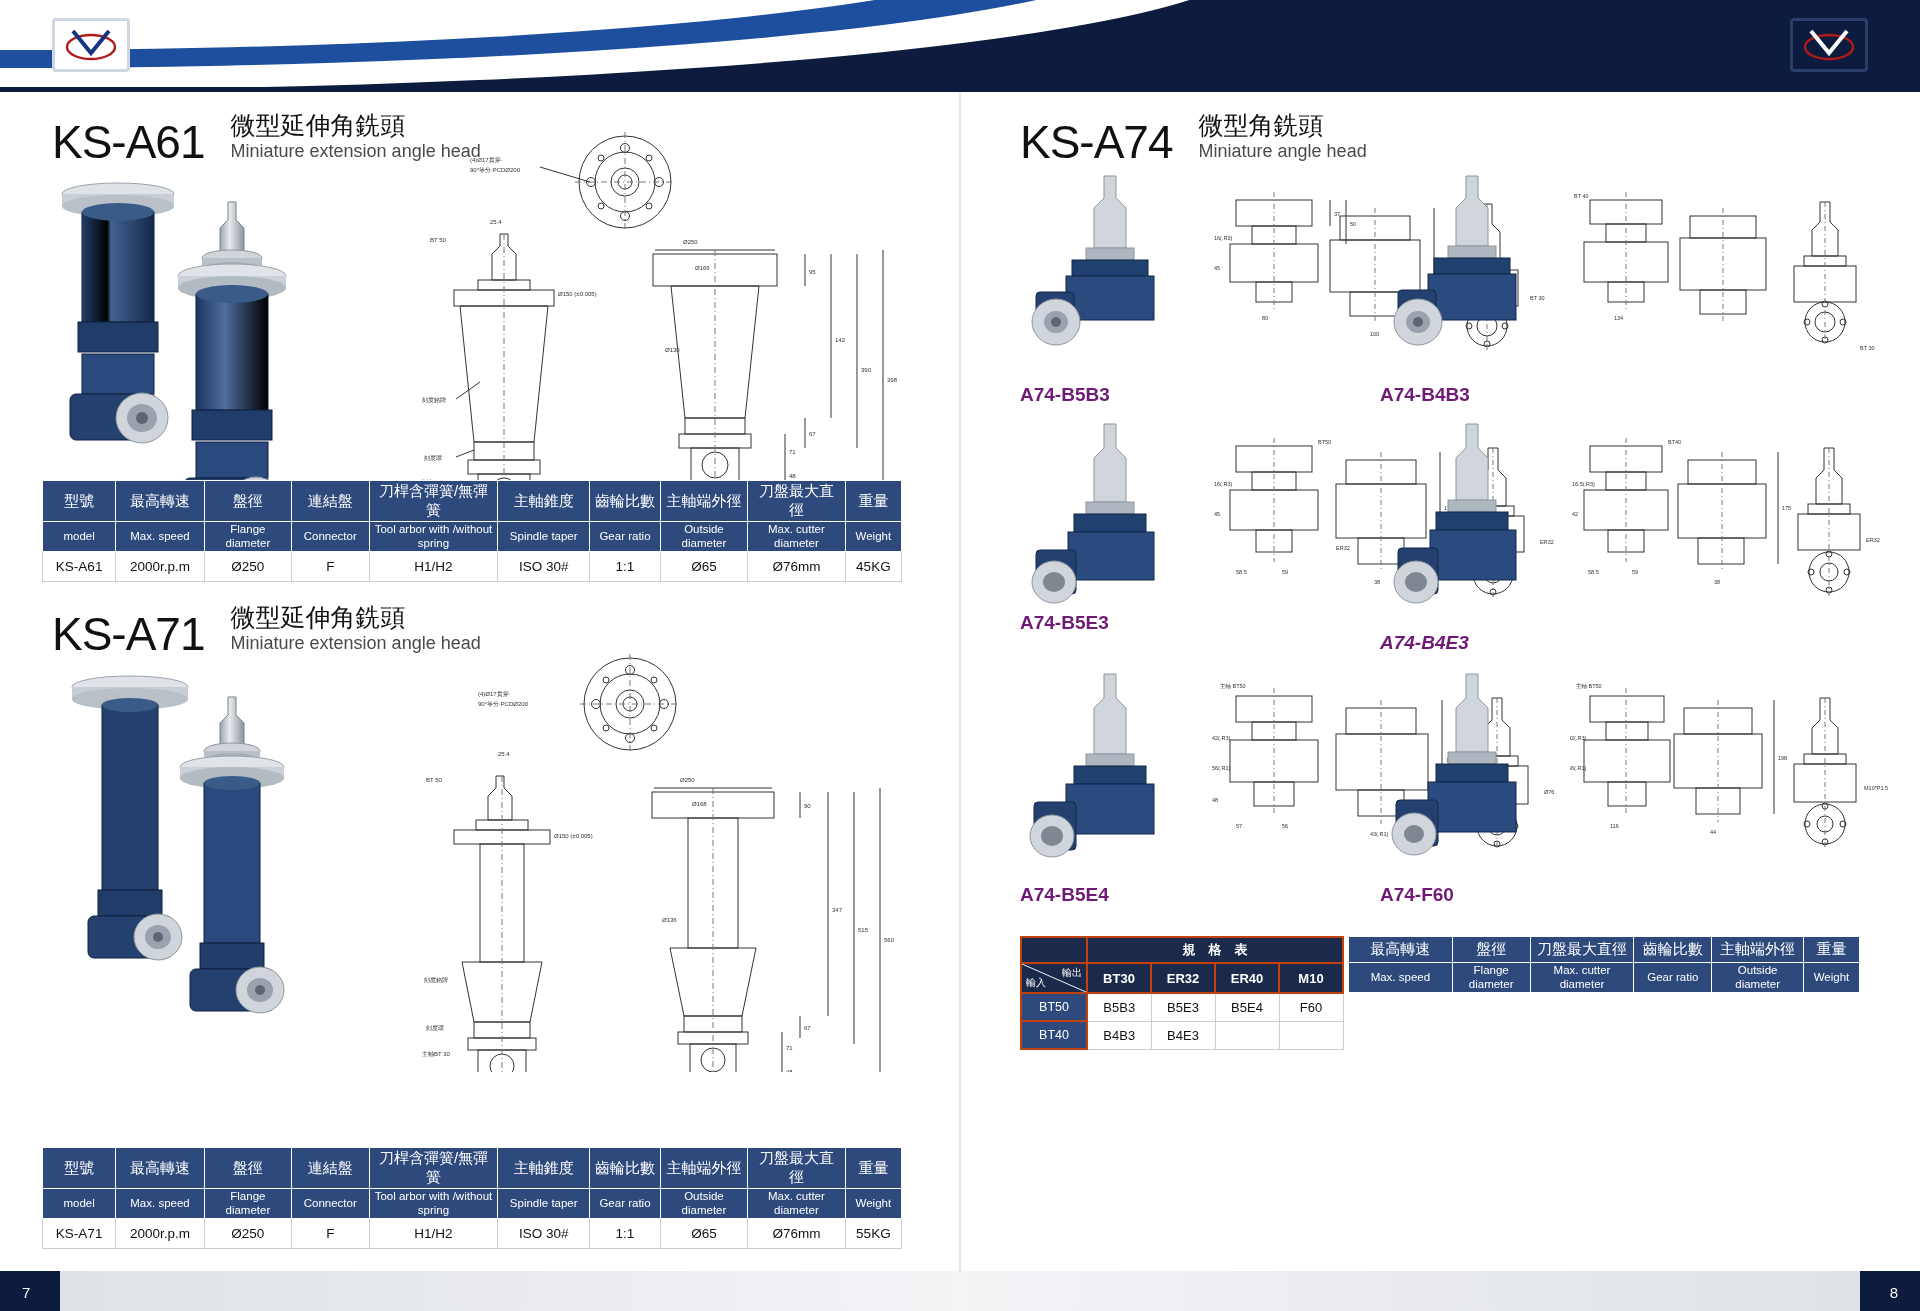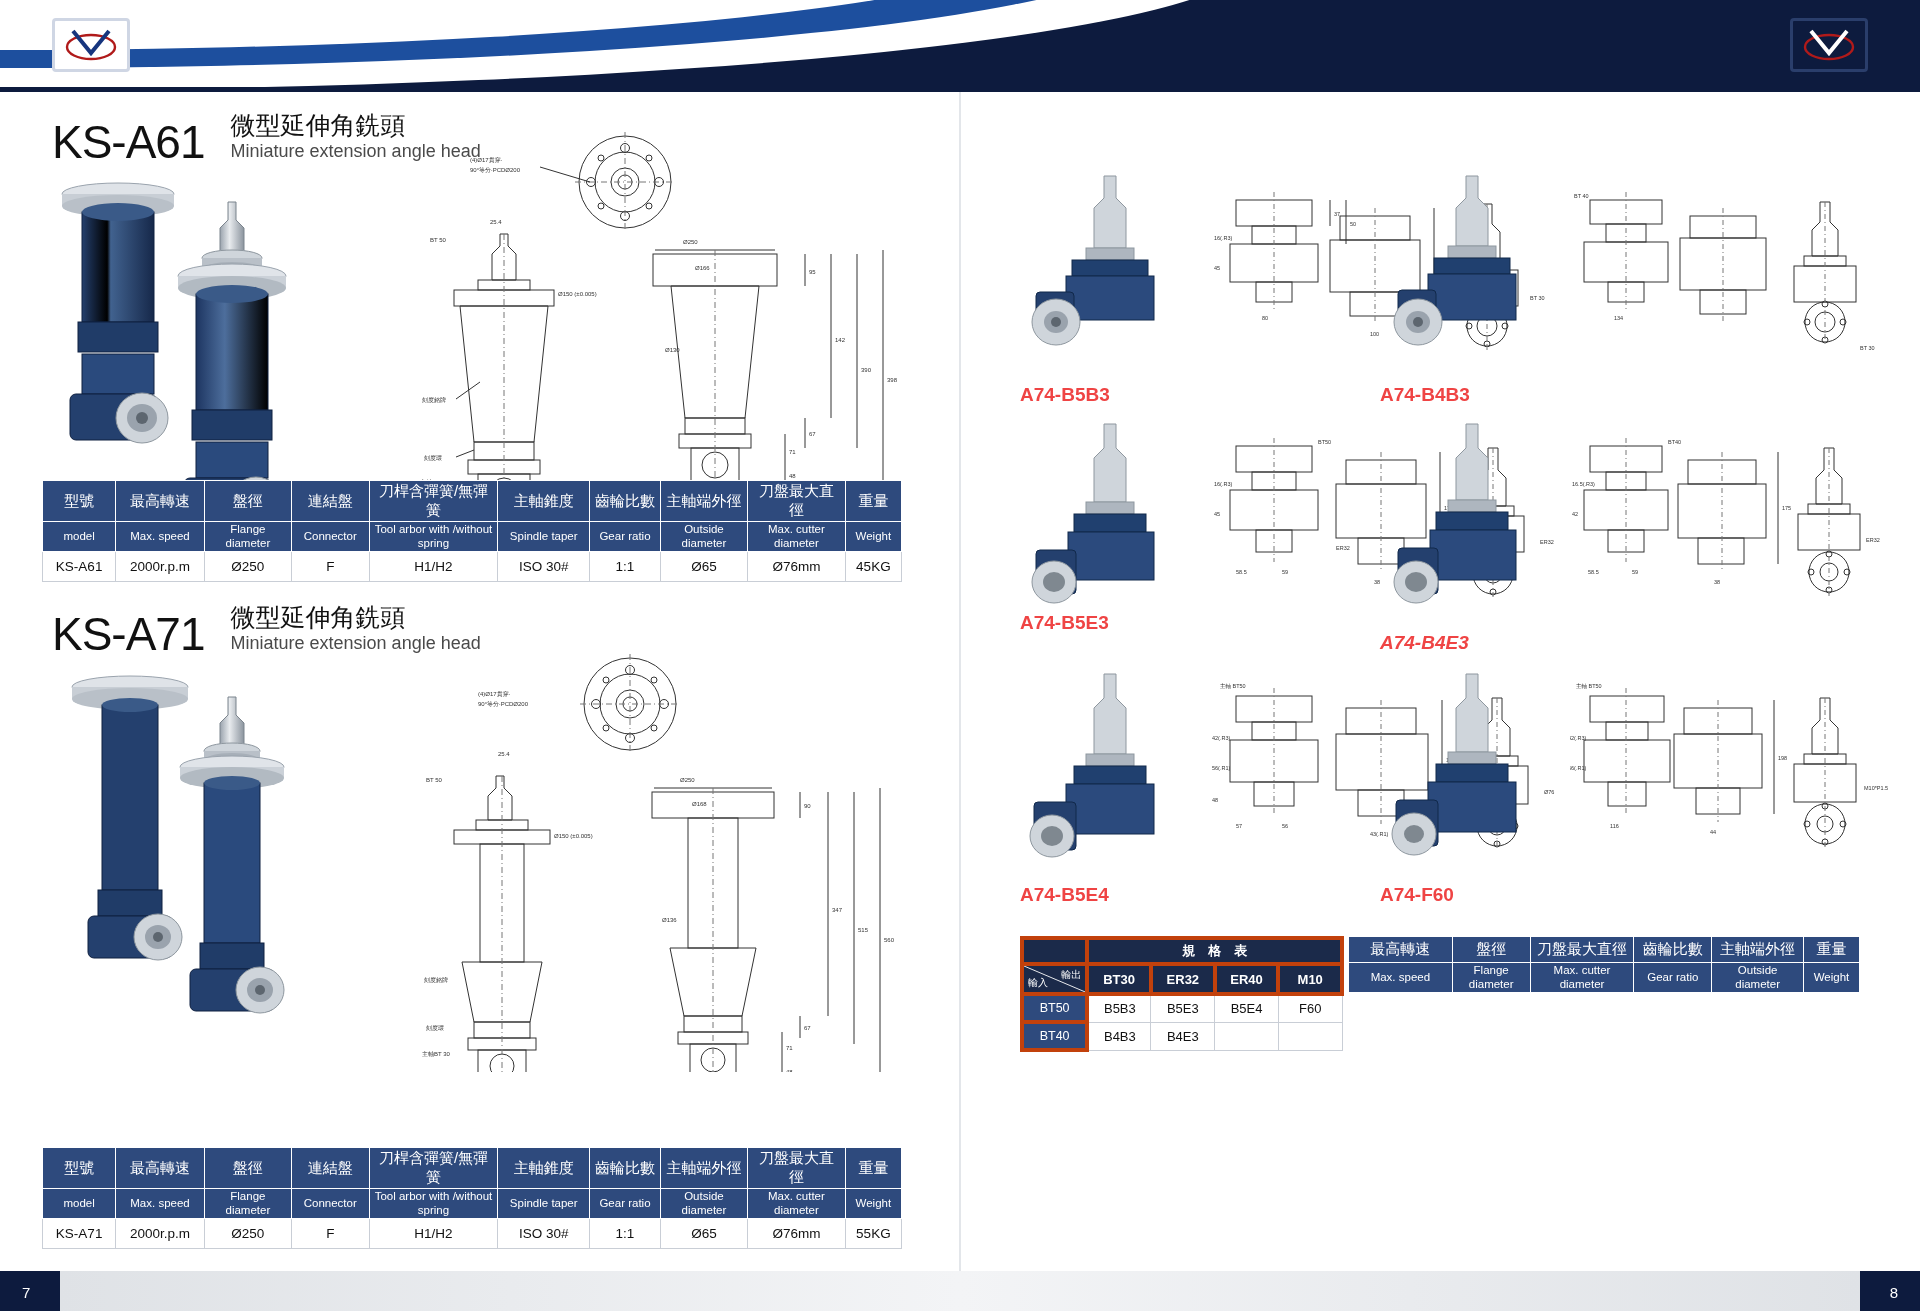--- a/index.html
+++ b/index.html
@@ -41,31 +41,31 @@
 
   
   table.spec { position:absolute; border-collapse:collapse; font-size:13px; }
   table.spec td, table.spec th { border:1px solid #ffffff; text-align:center; vertical-align:middle; }
   table.spec tr.r1 td { background:#2e4a7d; color:#fff; font-size:15px; height:26px; padding:1px 4px; }
   table.spec tr.r2 td { background:#2e4a7d; color:#fff; font-size:11.5px; height:30px; padding:1px 3px; line-height:1.15; }
   table.spec tr.val td { background:#ffffff; color:#111; font-size:13.5px; height:30px; border:1px solid #c9ced6; }
 
   
   table.vt { position:absolute; border-collapse:collapse; font-size:13px; }
-  table.vt td { border:4px solid #c2410c; text-align:center; vertical-align:middle; }
+  table.vt td { border:2px solid #c2410c; text-align:center; vertical-align:middle; }
   table.vt td.hdr { background:#1b2a4a; color:#fff; font-weight:bold; height:26px; padding:2px 8px; }
   table.vt td.hdr2 { background:#2e4a7d; color:#fff; height:26px; font-size:12.5px; }
   table.vt td.cell { background:#ffffff; color:#111; height:28px; border:1px solid #c9ced6; font-size:13px; }
   table.vt td.corner { background:#1b2a4a; color:#fff; font-size:10px; position:relative; height:30px; width:66px; }
   .corner-in { position:absolute; left:4px; bottom:2px; }
   .corner-out { position:absolute; right:4px; top:2px; }
   .corner-line { position:absolute; left:0; top:0; width:100%; height:100%; }
 
   
-  .vcap { position:absolute; font-size:19px; font-weight:bold; color:#ef4444; }
+  .vcap { position:absolute; font-size:19px; font-weight:bold; color:#701a75; }
 
   
   .art { position:absolute; }
   .art svg { display:block; }
 
   
   .footer { position:absolute; left:0; bottom:0; width:1920px; height:40px; background:#e8eaec; }
   .footer .navyl { position:absolute; left:0; bottom:0; width:60px; height:40px; background:#0d1b3e; }
   .footer .navyr { position:absolute; right:0; bottom:0; width:60px; height:40px; background:#0d1b3e; }
   .footer .pnum { position:absolute; bottom:10px; color:#fff; font-size:15px; }
@@ -438,20 +438,27 @@
       <td>Ø65</td>
       <td>Ø76mm</td>
       <td>55KG</td>
     </tr>
   </tbody>
     </table>
 </div>
 
 <div class="page-right">
 
+  <div class="prod-head" style="left:60px; top:18px;">
+    <div class="prod-code">KS-A74</div>
+    <div class="prod-names">
+      <div class="prod-cn">微型角銑頭</div>
+      <div class="prod-en">Miniature angle head</div>
+    </div>
+  </div>
 
   <div class="art" style="left:60px; top:80px;">
     <svg width="190" height="190" viewBox="0 0 190 190">
       <path d="M84 4 L96 4 L96 26 L106 36 L106 76 L74 76 L74 36 L84 26 Z" fill="#cfd5db" stroke="#8e979f"></path>
       <rect x="66" y="76" width="48" height="12" fill="#aeb6bf" stroke="#8e979f"></rect>
       <rect x="52" y="88" width="76" height="16" fill="#20406f" stroke="#102murder"></rect>
       <rect x="52" y="88" width="76" height="16" fill="#20406f" stroke="#10284a"></rect>
       <rect x="46" y="104" width="88" height="44" fill="#2b4a7d" stroke="#10284a"></rect>
       <rect x="16" y="120" width="38" height="40" rx="4" fill="#24406e" stroke="#10284a"></rect>
       <ellipse cx="36" cy="150" rx="24" ry="23" fill="#cfd5db" stroke="#8e979f"></ellipse>

